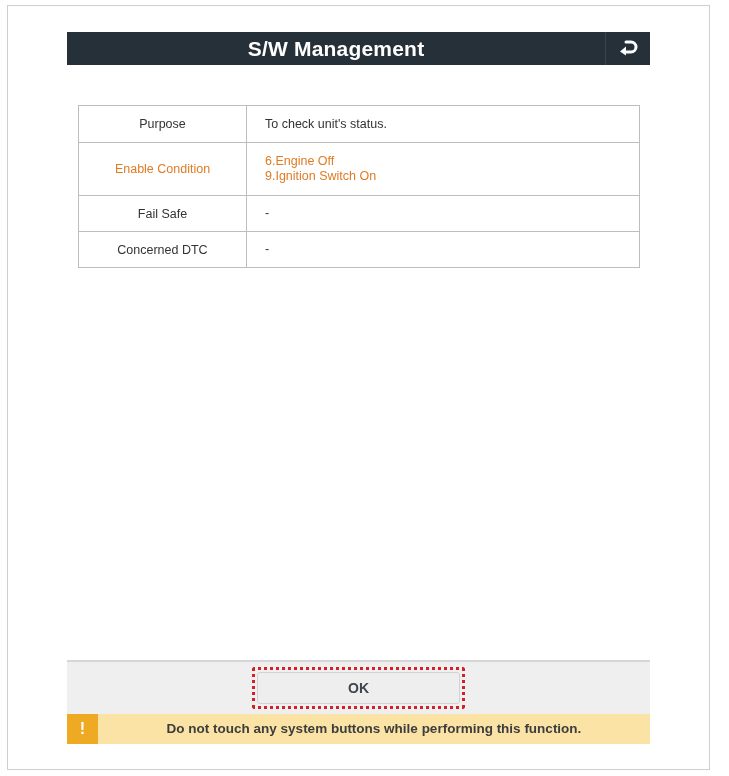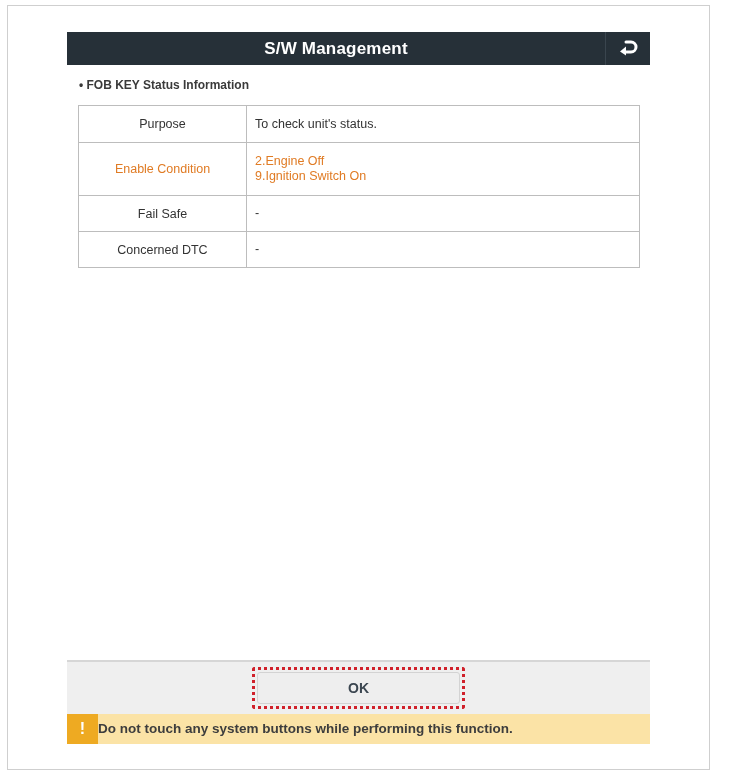--- a/index.html
+++ b/index.html
@@ -14,21 +14,21 @@
     .screen {
       position: absolute; left: 67px; top: 32px; width: 583px; height: 712px;
       background: #ffffff;
     }
     .header {
       position: absolute; left: 0; top: 0; width: 583px; height: 33px;
       background: #263038; color: #ffffff;
     }
     .header-title {
       position: absolute; left: 0; top: 0; width: 538px; height: 33px;
-      line-height: 33px; text-align: center; font-weight: bold; font-size: 17px;
+      line-height: 33px; text-align: center; font-weight: bold; font-size: 21px;
       letter-spacing: 0.2px;
     }
     .header-divider {
       position: absolute; left: 538px; top: 0; width: 1px; height: 33px; background: #3a454e;
     }
     .back-button {
       position: absolute; left: 539px; top: 0; width: 44px; height: 33px;
       display: flex; align-items: center; justify-content: center; cursor: pointer;
     }
     .section-title {
@@ -38,21 +38,21 @@
       position: absolute; left: 11px; top: 73px; width: 562px;
       border-collapse: collapse; font-size: 12.5px; color: #333333;
     }
     table.info td {
       border: 1px solid #bdbdbd; vertical-align: middle;
     }
     table.info td.label {
       width: 168px; text-align: center; padding: 0 4px; line-height: 16px;
     }
     table.info td.value {
-      padding: 0 8px; line-height: 15px;
+      padding: 0 18px; line-height: 15px;
     }
     table.info tr.highlight td { color: #e07b24; }
     .footer {
       position: absolute; left: 0; top: 628px; width: 583px; height: 54px;
       background: #efefef; border-top: 2px solid #d6d6d6; padding-left: 48px;
     }
     .ok-annot {
       position: absolute; left: 185px; top: 5px; width: 213px; height: 42px;
       border: 3px dotted #d0202a; border-radius: 3px; padding: 2px;
     }
@@ -64,21 +64,21 @@
     .warning {
       position: absolute; left: 0; top: 682px; width: 583px; height: 30px;
       background: #fbe3a6;
     }
     .warn-icon {
       position: absolute; left: 0; top: 0; width: 31px; height: 30px; background: #eeaa22;
       color: #ffffff; font-weight: bold; font-size: 16px; display: flex; align-items: center; justify-content: center;
     }
     .warn-text {
       position: absolute; left: 31px; top: 0; width: 552px; height: 30px; line-height: 30px;
-      font-weight: bold; font-size: 13.5px; color: #3d3d3d;
+      text-align: center; font-weight: bold; font-size: 13.5px; color: #3d3d3d;
     }
   </style>
 </head>
 <body>
 
 <div class="frame"></div>
 
 <div class="screen">
 
   <div class="header">
@@ -87,34 +87,33 @@
     <div class="back-button">
       <span>
         <svg width="22" height="18" viewBox="0 0 22 18">
           <path d="M9 4 H14 A5 5 0 0 1 14 14 H8" fill="none" stroke="#ffffff" stroke-width="3" stroke-linecap="round"></path>
           <path d="M3 14 L9 9 L9 18 Z" fill="#ffffff" transform="translate(0,-0.5)"></path>
         </svg>
       </span>
     </div>
   </div>
 
-  <div class="section-title">• FOB KEY Status Information</div>
 
   <table class="info">
     <tbody>
         <tr style="height:37px">
       <td class="label">Purpose</td>
       <td class="value">
         <div>To check unit's status.</div>
       </td>
     </tr>
     <tr class="highlight" style="height:53px">
       <td class="label">Enable Condition</td>
       <td class="value">
-        <div>2.Engine Off</div>
+        <div>6.Engine Off</div>
         <div>9.Ignition Switch On</div>
       </td>
     </tr>
     <tr style="height:36px">
       <td class="label">Fail Safe</td>
       <td class="value">
         <div>-</div>
       </td>
     </tr>
     <tr style="height:36px">

